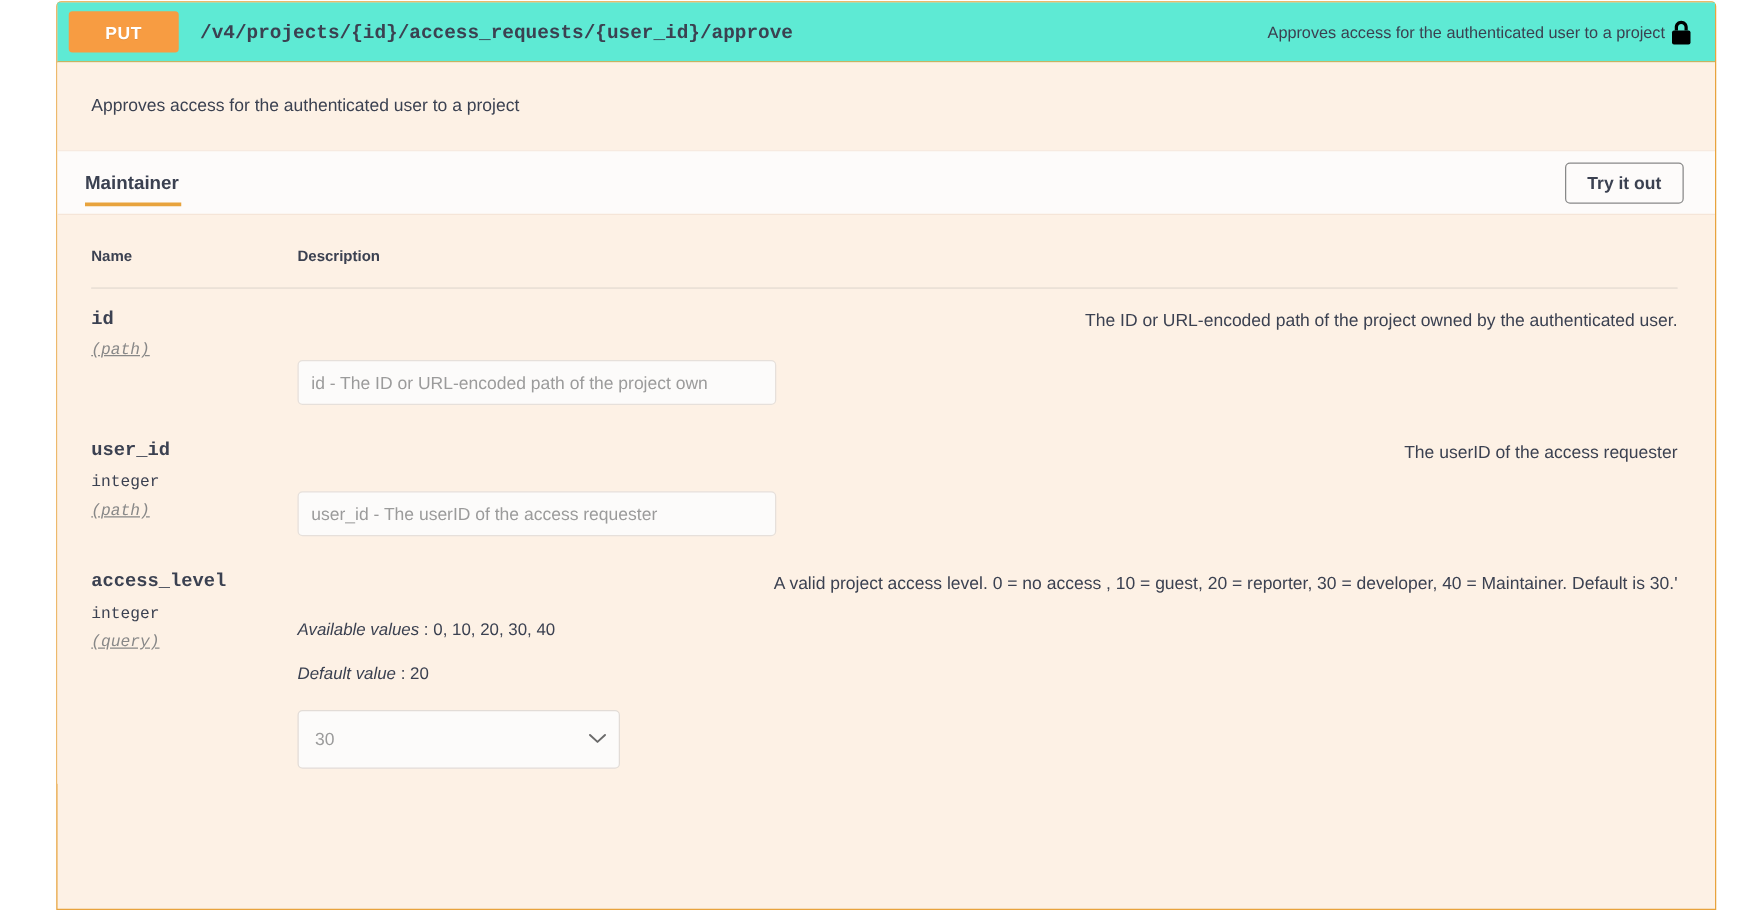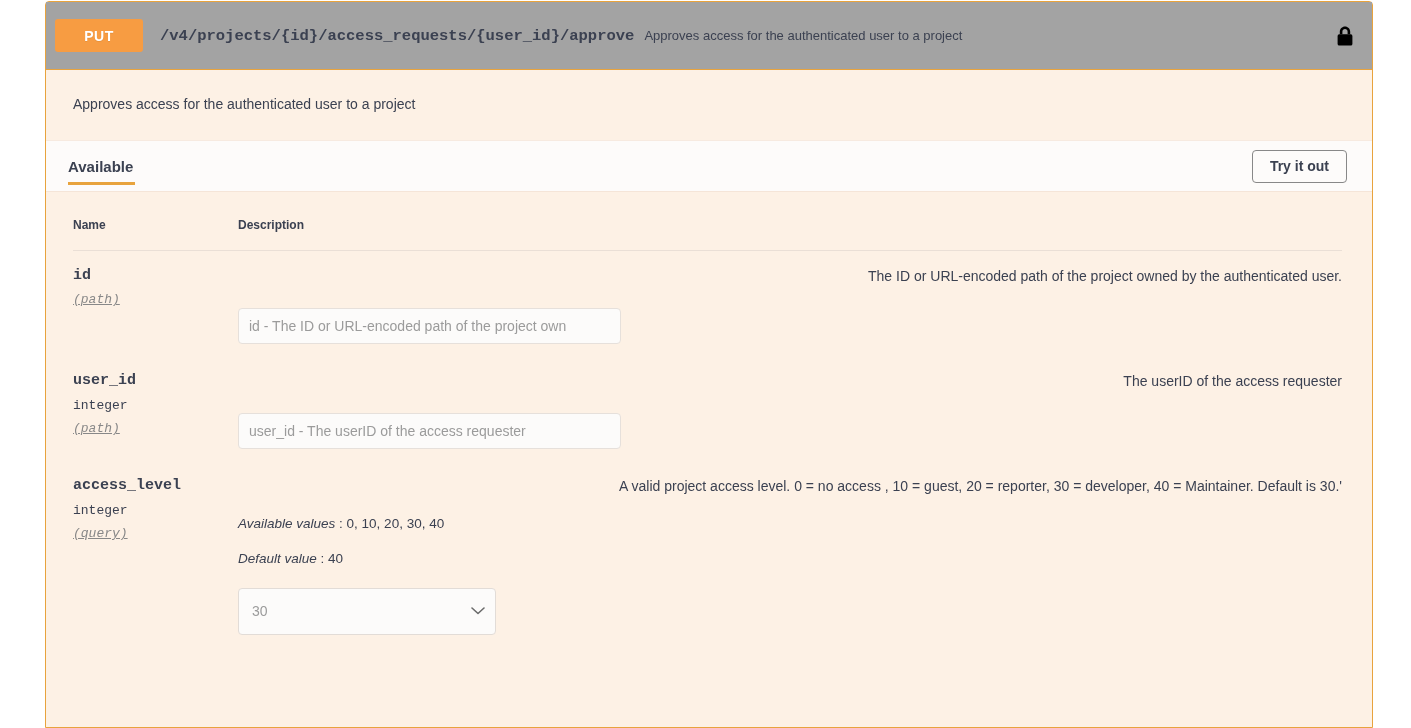--- a/index.html
+++ b/index.html
@@ -22,24 +22,25 @@
     height: 727px;
     background: #fdf1e5;
     border: 1px solid #e8a33d;
     border-radius: 4px 4px 0 0;
   }
 
   
   .opblock-summary {
     display: flex;
     align-items: center;
-    height: 68px;
+    height: 48px;
     padding: 0 10px 0 9px;
     border-bottom: 1px solid #e8a33d;
-    background: #a3a3a3;
+    background: #5eead4;
+    text-align: right;
   }
   .method-badge {
     width: 88px;
     min-width: 88px;
     height: 33px;
     background: #f79c42;
     color: #ffffff;
     font-size: 14px;
     font-weight: bold;
     letter-spacing: .5px;
@@ -246,21 +247,21 @@
       </svg>
     </span>
   </div>
 
   <div class="opblock-body">
 
     <div class="op-description">Approves access for the authenticated user to a project</div>
 
     <div class="tabs-row">
       <div class="tab active">
-        <span>Available</span>
+        <span>Maintainer</span>
       </div>
       <button class="tryitout-btn">Try it out</button>
     </div>
 
     <div class="params-wrap">
       <table class="params">
         <colgroup>
             <col class="c-name">
             <col>
           </colgroup>
@@ -294,21 +295,21 @@
             </tr>
             <tr>
               <td>
                 <div class="p-name">access_level</div>
                 <div class="p-type">integer</div>
                 <div class="p-in">(query)</div>
               </td>
               <td class="td-desc">
                 <p class="p-desc">A valid project access level. 0 = no access , 10 = guest, 20 = reporter, 30 = developer, 40 = Maintainer. Default is 30.'</p>
                 <div class="p-meta"><i>Available values</i> <span>: 0, 10, 20, 30, 40</span></div>
-                <div class="p-meta"><i>Default value</i> <span>: 40</span></div>
+                <div class="p-meta"><i>Default value</i> <span>: 20</span></div>
                 <span class="select-wrap"><select class="p-select"><option value="30">30</option><option value="0">0</option><option value="10">10</option><option value="20">20</option><option value="40">40</option></select><span class="chev"><svg width="14" height="9" viewBox="0 0 14 9">
                       <path d="M1 1.5 L7 7 L13 1.5" fill="none" stroke="#6b6b6b" stroke-width="1.6" stroke-linecap="round" stroke-linejoin="round"></path>
                     </svg></span></span>
               </td>
             </tr>
           </tbody>
       </table>
     </div>
 
   </div>

